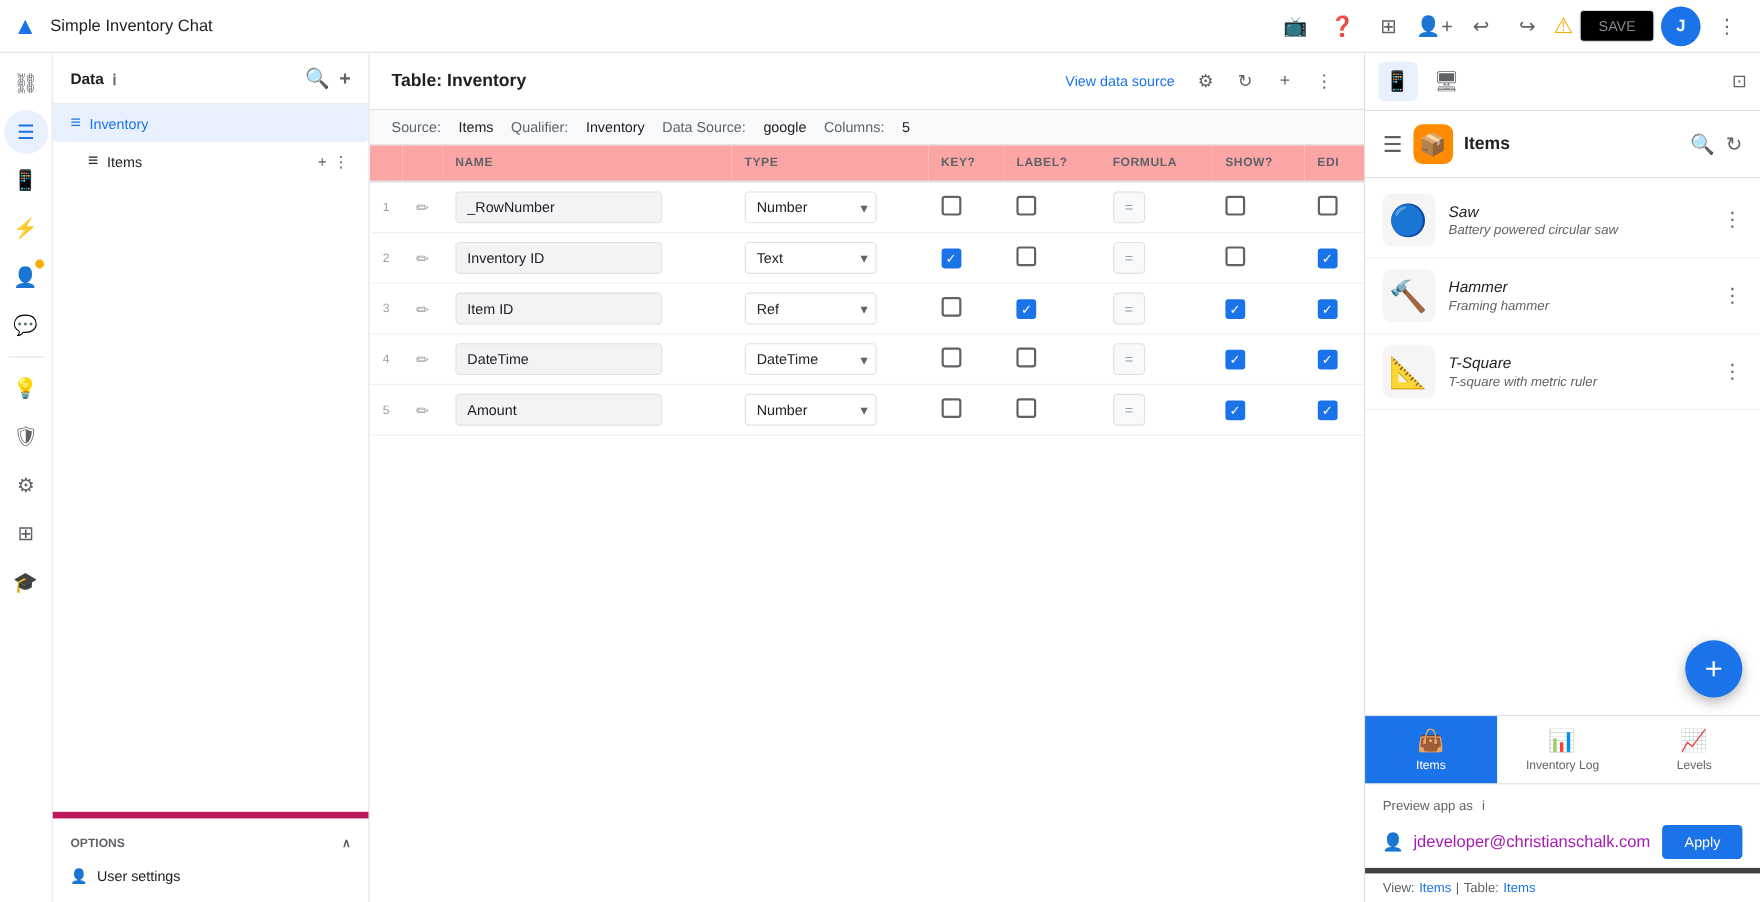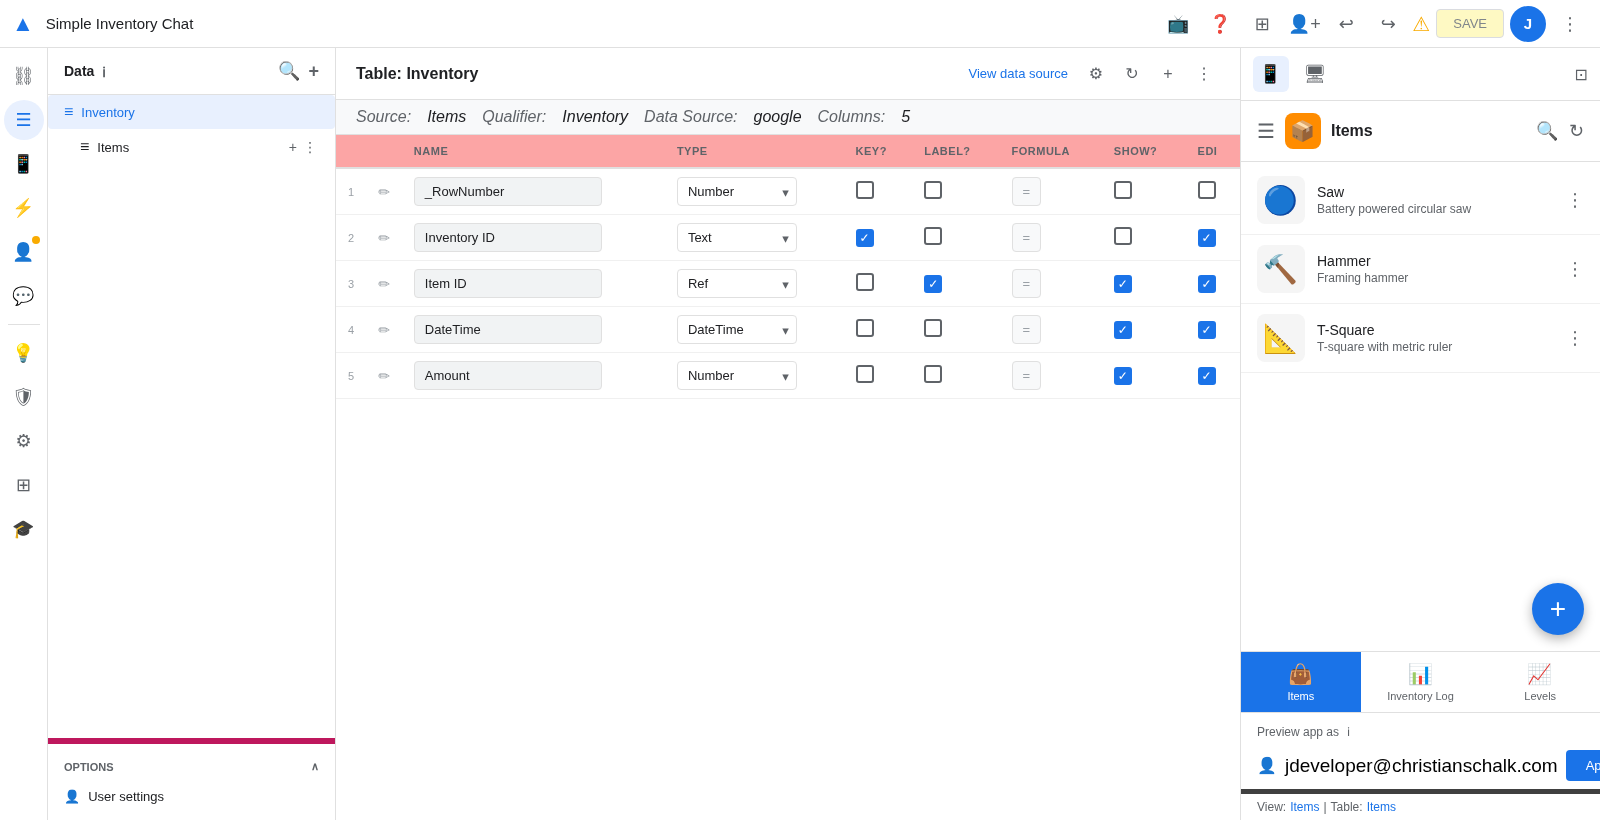--- a/index.html
+++ b/index.html
@@ -13,21 +13,21 @@
     .topbar-logo { color: #1a73e8; font-size: 22px; margin-right: 4px; }
     .topbar-title { font-size: 15px; font-weight: 500; color: #202124; flex: 1; }
     .topbar-icons { display: flex; align-items: center; gap: 6px; }
     .topbar-icon-btn {
       width: 36px; height: 36px; border-radius: 50%; border: none; background: transparent;
       cursor: pointer; display: flex; align-items: center; justify-content: center;
       font-size: 18px; color: #5f6368;
     }
     .save-btn {
       padding: 6px 16px; border-radius: 4px; border: 1px solid #dadce0;
-      background: #fef9c3; color: #80868b; font-size: 13px; cursor: pointer;
+      background: #000000; color: #80868b; font-size: 13px; cursor: pointer;
     }
     .avatar-btn {
       width: 36px; height: 36px; border-radius: 50%; background: #1a73e8;
       border: none; color: #fff; font-size: 15px; font-weight: 600; cursor: pointer;
     }
     .warn-icon { color: #f9ab00; font-size: 20px; }
 
     
     .main-layout { display: flex; flex: 1; overflow: hidden; }
 
@@ -92,21 +92,21 @@
     .view-data-source { color: #1a73e8; font-size: 13px; cursor: pointer; text-decoration: none; }
     .content-header-icons { display: flex; align-items: center; gap: 4px; }
     .content-header-icon {
       width: 32px; height: 32px; border-radius: 50%; border: none; background: transparent;
       cursor: pointer; display: flex; align-items: center; justify-content: center;
       font-size: 16px; color: #5f6368;
     }
 
     .content-subheader {
       padding: 8px 20px; background: #f8f9fa; border-bottom: 1px solid #e0e0e0;
-      display: flex; align-items: center; gap: 16px; font-size: 16px; color: #5f6368; flex-shrink: 0; font-style: italic;
+      display: flex; align-items: center; gap: 16px; font-size: 13px; color: #5f6368; flex-shrink: 0;
     }
     .content-subheader span { color: #202124; font-weight: 500; }
     .content-subheader .label { color: #5f6368; }
 
     
     .table-container { flex: 1; overflow-y: auto; background: #fff; }
     table { width: 100%; border-collapse: collapse; }
     thead tr { background: #fca5a5; border-bottom: 2px solid #e0e0e0; }
     th {
       padding: 10px 12px; text-align: left; font-size: 11px; font-weight: 700;
@@ -175,21 +175,21 @@
     .items-list { flex: 1; overflow-y: auto; padding: 4px 0; }
     .item-row {
       display: flex; align-items: center; padding: 10px 16px; gap: 12px;
       border-bottom: 1px solid #f0f0f0; cursor: pointer;
     }
     .item-img {
       width: 48px; height: 48px; border-radius: 8px; object-fit: contain;
       display: flex; align-items: center; justify-content: center; font-size: 28px;
       background: #f5f5f5; flex-shrink: 0;
     }
-    .item-info { flex: 1; }
+    .item-info { flex: 1; font-style: italic; }
     .item-name { font-size: 14px; font-weight: 500; color: #202124; }
     .item-desc { font-size: 12px; color: #5f6368; margin-top: 2px; }
     .item-more { font-size: 18px; color: #5f6368; cursor: pointer; }
 
     .items-panel-footer { border-top: 1px solid #e0e0e0; }
     .items-panel-tabs {
       display: flex; border-bottom: 1px solid #e0e0e0;
     }
     .items-tab {
       flex: 1; padding: 10px 4px; display: flex; flex-direction: column;
@@ -198,21 +198,21 @@
     }
     .items-tab.active { color: #1a73e8; background: #1a73e8; color: #fff; }
     .items-tab-icon { font-size: 20px; }
     .items-tab-label { font-size: 11px; }
 
     .preview-section {
       padding: 10px 16px; display: flex; align-items: center; gap: 8px;
       font-size: 12px; color: #5f6368;
     }
     .preview-email {
-      flex: 1; font-size: 19px; color: #000000; display: flex; align-items: center; gap: 6px;
+      flex: 1; font-size: 15px; color: #a21caf; display: flex; align-items: center; gap: 6px;
     }
     .apply-btn {
       padding: 8px 20px; background: #1a73e8; color: #fff; border: none;
       border-radius: 4px; font-size: 13px; font-weight: 500; cursor: pointer;
     }
 
     .view-table-bar {
       padding: 6px 16px; font-size: 12px; color: #5f6368;
       border-top: 5px solid #404040; display: flex; gap: 4px; align-items: center;
     }

